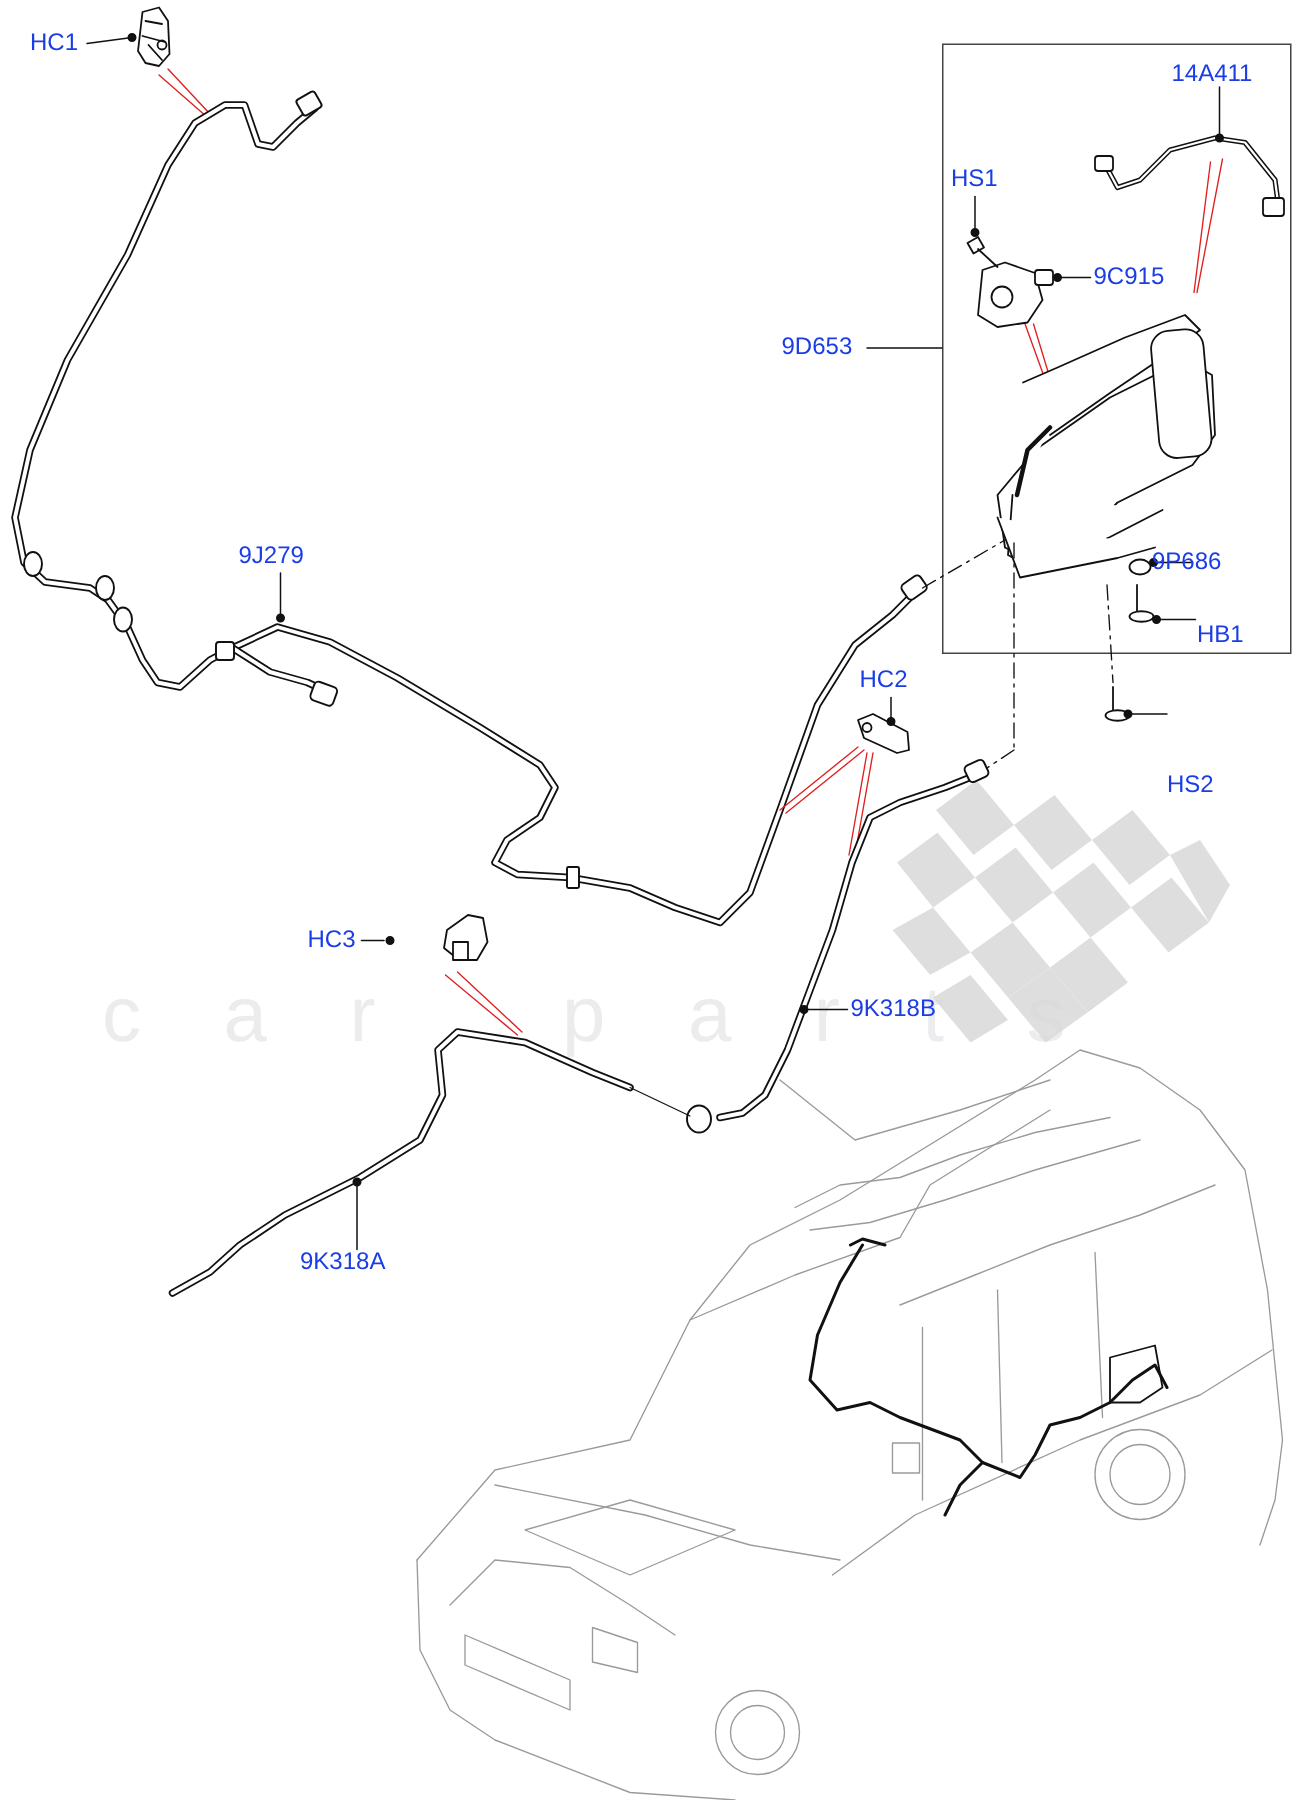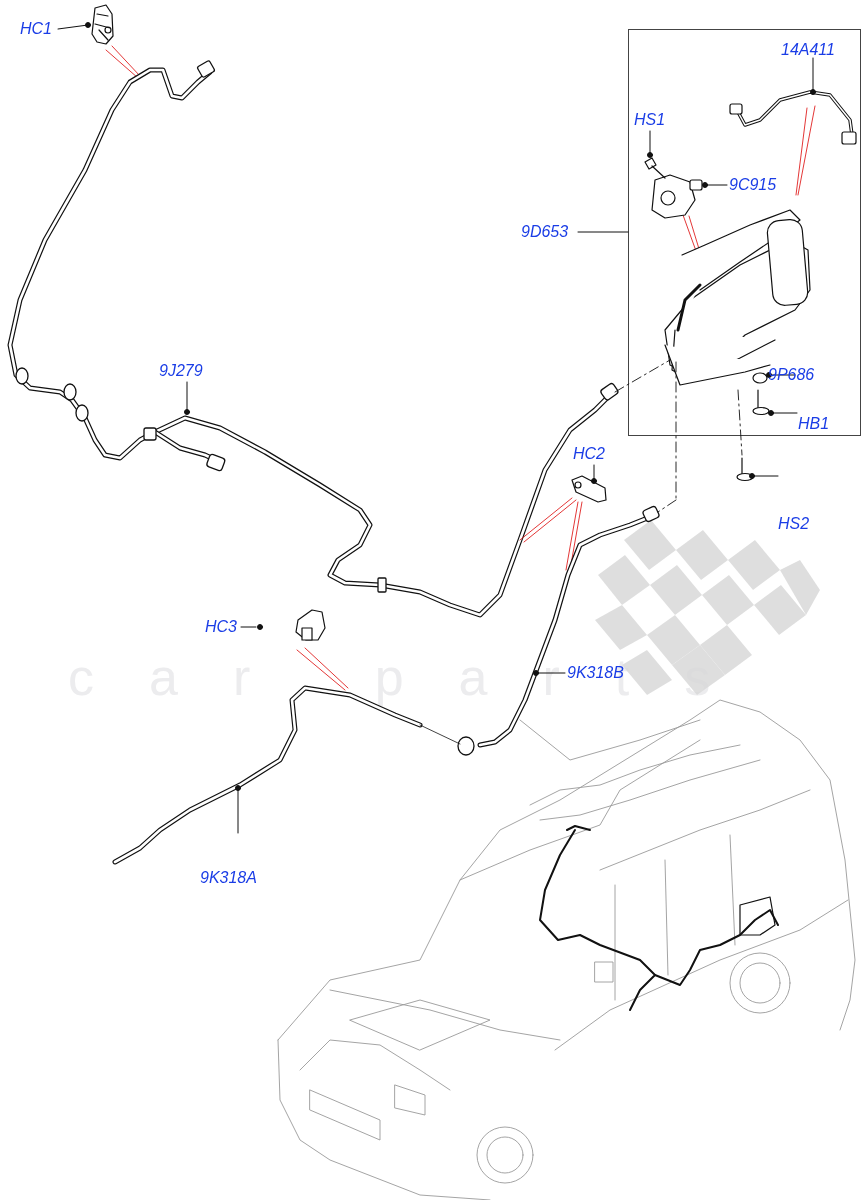--- a/index.html
+++ b/index.html
@@ -1,20 +1,20 @@
 <!DOCTYPE html>
 <html><head>
 <meta charset="utf-8">
 <style>
   html, body { margin: 0; padding: 0; background: #ffffff; }
   body { width: 865px; height: 1200px; position: relative; overflow: hidden; font-family: "Liberation Sans", sans-serif; }
   .canvas { position: absolute; left: 0; top: 0; width: 865px; height: 1200px; }
   .wm-main { position: absolute; left: 62px; top: 518px; font-family: "Liberation Sans", sans-serif; font-weight: bold; font-size: 118px; letter-spacing: 2px; line-height: 1; color: #f9d6d8; }
   .wm-sub { position: absolute; left: 68px; top: 640px; font-family: "Liberation Sans", sans-serif; font-size: 52px; line-height: 1; color: #ececee; letter-spacing: 55px; white-space: nowrap; margin-top: 11px; }
-  .callout { position: absolute; font-family: "Liberation Sans", sans-serif; font-size: 16px; color: #1a3de6; line-height: 1; white-space: nowrap; font-style: italic; }
+  .callout { position: absolute; font-family: "Liberation Sans", sans-serif; font-size: 16px; color: #1a3de6; line-height: 1; white-space: nowrap; }
   .inset-box { position: absolute; left: 628px; top: 29px; width: 233px; height: 407px; border: 1.5px solid #444; box-sizing: border-box; }
 </style>
 </head>
 <body>
 
 <div class="canvas">
 
   <div class="wm-sub">car parts</div>
 
   <svg width="865" height="1200" style="position:absolute;left:0;top:0;">
@@ -213,15 +213,15 @@
   <span class="callout" style="left:634px;top:112px;">HS1</span>
   <span class="callout" style="left:729px;top:177px;">9C915</span>
   <span class="callout" style="left:521px;top:224px;">9D653</span>
   <span class="callout" style="left:159px;top:363px;">9J279</span>
   <span class="callout" style="left:768px;top:367px;text-align:center;">9P686</span>
   <span class="callout" style="left:798px;top:416px;">HB1</span>
   <span class="callout" style="left:573px;top:446px;">HC2</span>
   <span class="callout" style="left:778px;top:468px;margin-top:48px;">HS2</span>
   <span class="callout" style="left:205px;top:619px;">HC3</span>
   <span class="callout" style="left:567px;top:665px;">9K318B</span>
-  <span class="callout" style="left:200px;top:834px;margin-top:36px;">9K318A</span>
+  <span class="callout" style="left:200px;top:834px;">9K318A</span>
 
 </div>
 
 </body></html>

